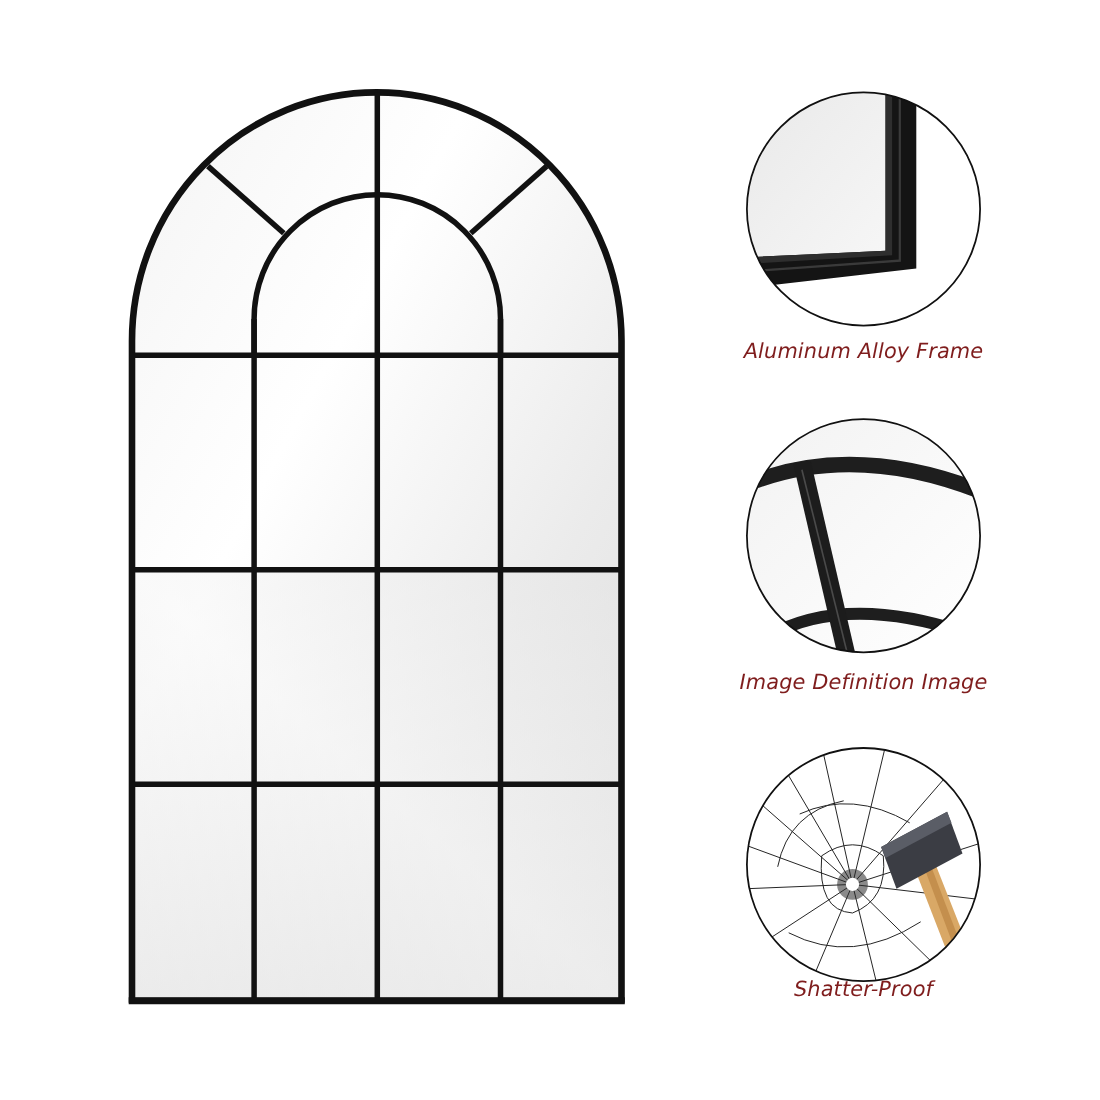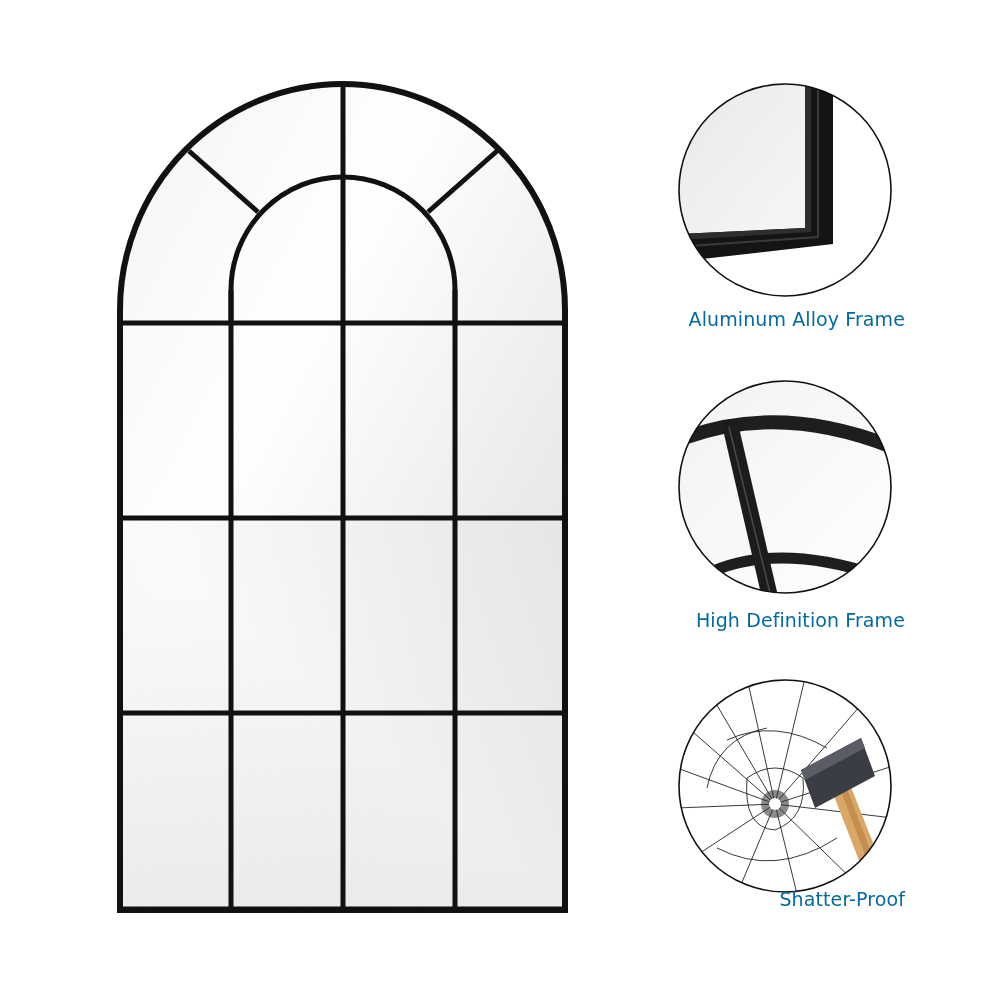--- a/index.html
+++ b/index.html
@@ -1,22 +1,22 @@
 <!DOCTYPE html>
 <html><head>
   <meta charset="utf-8">
   <style>
     html, body { margin: 0; padding: 0; background: #ffffff; }
     body { width: 1000px; height: 1000px; position: relative; overflow: hidden;
            font-family: "DejaVu Sans", "Liberation Sans", sans-serif; }
     .mirror { position: absolute; left: 0; top: 0; width: 1000px; height: 1000px; }
     .feature { position: absolute; width: 240px; text-align: center; }
     .feature .disc { position: absolute; left: 12px; top: 0; width: 216px; height: 216px; }
-    .feature .label { position: absolute; left: 0; width: 240px; text-align: right;
-                      font-size: 19px; color: #0369a1; letter-spacing: 0.1px; white-space: nowrap; }
+    .feature .label { position: absolute; left: 0; width: 240px; text-align: center;
+                      font-size: 19px; color: #7f1d1d; letter-spacing: 0.1px; white-space: nowrap; font-style: italic; }
   </style>
 </head>
 <body>
 
 <svg class="mirror" viewBox="0 0 1000 1000" xmlns="http://www.w3.org/2000/svg">
   <defs>
     <linearGradient id="glass" x1="0" y1="0" x2="1" y2="1">
       <stop offset="0" stop-color="#f4f4f4"></stop>
       <stop offset="0.35" stop-color="#ffffff"></stop>
       <stop offset="0.7" stop-color="#ebebeb"></stop>
@@ -93,21 +93,21 @@
 
       <path d="M10,58 Q110,22 230,74" fill="none" stroke="#1e1e1e" stroke-width="14"></path>
 
       <path d="M20,200 Q90,160 200,196" fill="none" stroke="#1e1e1e" stroke-width="11"></path>
 
       <path d="M44,42 L60,40 L104,230 L88,232 Z" fill="#1c1c1c"></path>
       <line x1="52" y1="48" x2="96" y2="226" stroke="#4a4a4a" stroke-width="1.5"></line>
     </g>
     <circle cx="108" cy="108" r="106" fill="none" stroke="#111111" stroke-width="1.6"></circle>
   </svg>
-  <div class="label" style="top:230px;">High Definition Frame</div>
+  <div class="label" style="top:230px;">Image Definition Image</div>
 </div>
 
 <div class="feature" style="left:665px; top:678px;">
   <svg class="disc" viewBox="0 0 216 216">
     <defs>
       <clipPath id="c3">
           <circle cx="108" cy="108" r="106"></circle>
         </clipPath>
     </defs>
     <g clip-path="url(#c3)">

